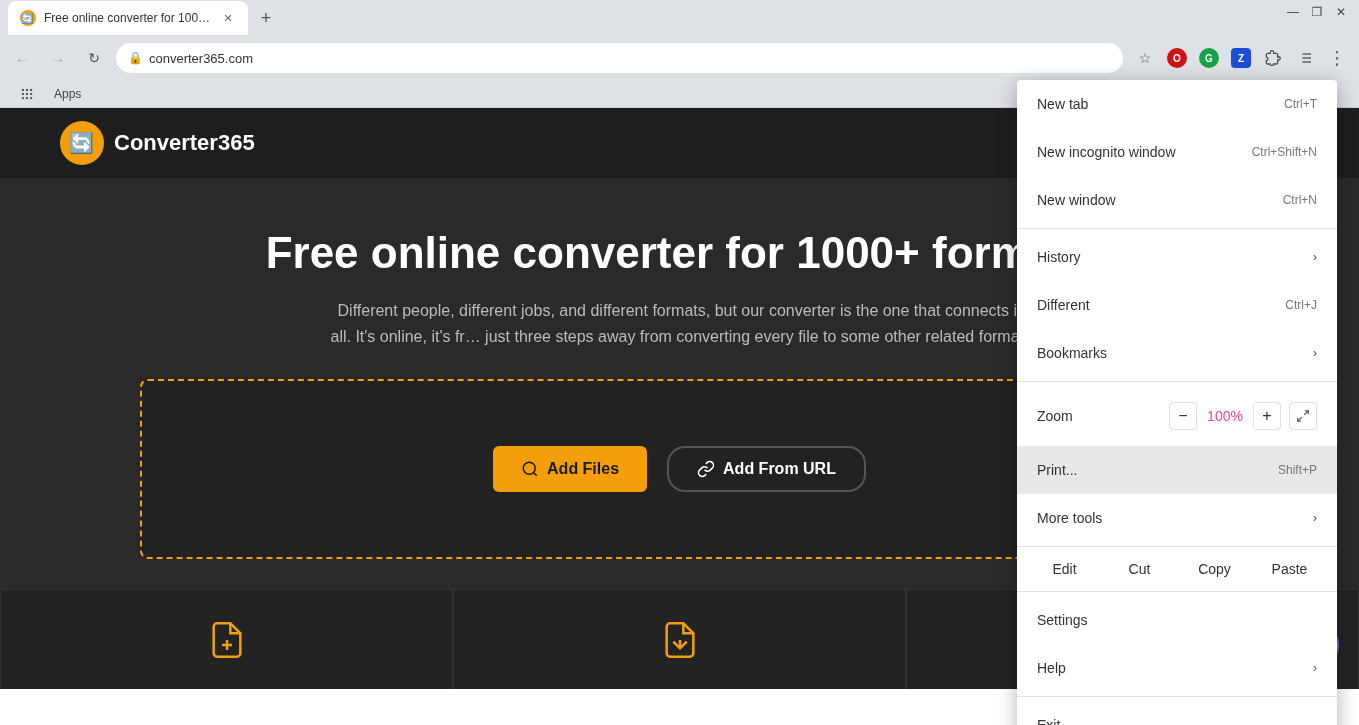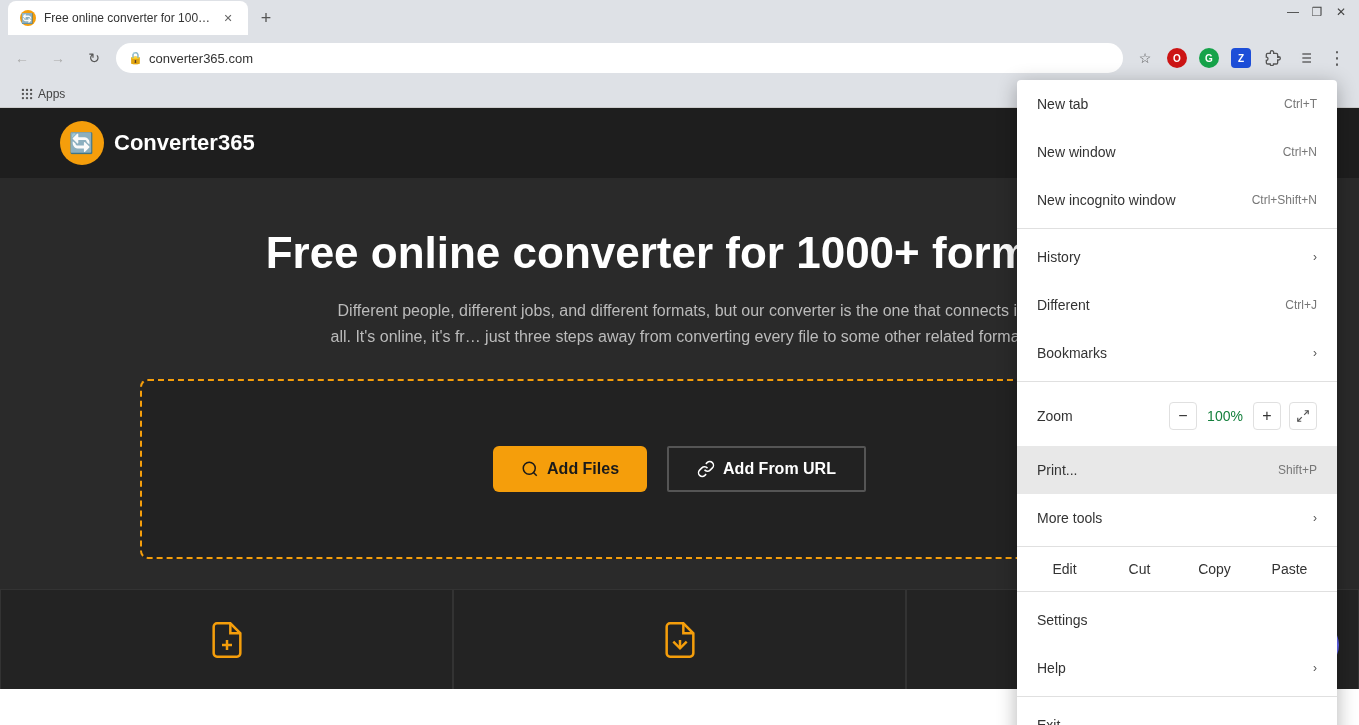--- a/index.html
+++ b/index.html
@@ -19,21 +19,21 @@
     .nav-btn { width: 28px; height: 28px; border-radius: 50%; display: flex; align-items: center; justify-content: center; cursor: pointer; color: #555; font-size: 14px; }
     .nav-btn.disabled { color: #aaa; cursor: default; }
     .address-bar { flex: 1; background: #fff; border-radius: 20px; height: 30px; display: flex; align-items: center; padding: 0 12px; gap: 6px; font-size: 13px; color: #444; }
     .lock-icon { color: #555; font-size: 12px; }
     .address-text { flex: 1; font-size: 13px; color: #333; }
     .toolbar-icons { display: flex; align-items: center; gap: 4px; }
     .toolbar-icon-btn { width: 28px; height: 28px; border-radius: 50%; display: flex; align-items: center; justify-content: center; cursor: pointer; color: #555; font-size: 14px; }
 
     
     .bookmarks-bar { display: flex; align-items: center; background: #dee1e6; padding: 0 12px; height: 28px; gap: 4px; border-bottom: 1px solid #ccc; }
-    .bookmark-item { display: flex; align-items: center; gap: 4px; padding: 2px 8px; border-radius: 4px; cursor: pointer; font-size: 12px; color: #444; }
+    .bookmark-item { display: flex; align-items: center; gap: 20px; padding: 2px 8px; border-radius: 4px; cursor: pointer; font-size: 12px; color: #444; }
 
     
     .website { background: #1a1a1a; width: 100%; height: calc(725px - 144px); position: relative; overflow: hidden; }
 
     
     .site-nav { background: #1e1e1e; display: flex; align-items: center; padding: 0 60px; height: 70px; justify-content: space-between; }
     .logo { display: flex; align-items: center; gap: 10px; }
     .logo-icon { width: 44px; height: 44px; background: #f59e0b; border-radius: 50%; display: flex; align-items: center; justify-content: center; font-size: 20px; color: #1e1e1e; font-weight: bold; }
     .logo-text { color: #fff; font-size: 22px; font-weight: 600; }
     .nav-links { display: flex; align-items: center; gap: 28px; }
@@ -43,39 +43,39 @@
 
     
     .hero { background: #2a2a2a; padding: 50px 20px 30px; text-align: center; }
     .hero-title { color: #fff; font-size: 44px; font-weight: 800; margin-bottom: 20px; }
     .hero-subtitle { color: #bbb; font-size: 16px; max-width: 700px; margin: 0 auto 30px; line-height: 1.6; }
 
     
     .upload-area { margin: 0 120px; border: 2px dashed #f59e0b; border-radius: 8px; padding: 50px 20px; display: flex; flex-direction: column; align-items: center; justify-content: center; background: #222; min-height: 180px; }
     .upload-buttons { display: flex; gap: 20px; }
     .btn-add-files { background: #f59e0b; color: #1a1a1a; border: none; padding: 12px 28px; border-radius: 6px; font-size: 16px; font-weight: 600; cursor: pointer; display: flex; align-items: center; gap: 8px; }
-    .btn-add-url { background: transparent; color: #fff; border: 2px solid #555; padding: 12px 28px; border-radius: 2px; font-size: 16px; font-weight: 600; cursor: pointer; display: flex; align-items: center; gap: 8px; }
+    .btn-add-url { background: transparent; color: #fff; border: 2px solid #555; padding: 12px 28px; border-radius: 18px; font-size: 16px; font-weight: 600; cursor: pointer; display: flex; align-items: center; gap: 8px; }
 
     
     .cards-row { background: #1a1a1a; display: flex; gap: 0; }
     .card { flex: 1; background: #232323; border: 1px solid #333; padding: 30px 20px; display: flex; flex-direction: column; align-items: center; justify-content: center; min-height: 80px; }
     .card-icon { color: #f59e0b; font-size: 32px; margin-bottom: 8px; }
 
     
     .dropdown-menu { position: absolute; top: 80px; right: 22px; background: #fff; border-radius: 4px; box-shadow: 0 4px 20px rgba(0,0,0,0.3); width: 320px; z-index: 9999; overflow: hidden; }
     .menu-item { display: flex; align-items: center; justify-content: space-between; padding: 16px 20px; cursor: pointer; font-size: 14px; color: #333; min-height: 36px; }
     .menu-item.highlighted { background: #e8e8e8; }
     .menu-shortcut { color: #777; font-size: 12px; white-space: nowrap; }
     .menu-arrow { color: #555; font-size: 12px; }
     .menu-divider { height: 1px; background: #e0e0e0; margin: 4px 0; }
     .menu-section-edit { display: flex; align-items: flex-end; padding: 4px 12px; gap: 4px; }
     .edit-btn { flex: 1; padding: 6px 8px; border: none; background: transparent; cursor: pointer; font-size: 14px; color: #333; border-radius: 4px; text-align: center; }
     .zoom-control { display: flex; align-items: center; gap: 8px; }
     .zoom-btn { width: 28px; height: 28px; display: flex; align-items: center; justify-content: center; border: 1px solid #e0e0e0; border-radius: 4px; cursor: pointer; font-size: 16px; color: #333; }
-    .zoom-value { font-size: 14px; color: #15803d; min-width: 40px; text-align: center; }
+    .zoom-value { font-size: 14px; color: #ec4899; min-width: 40px; text-align: center; }
     .zoom-fullscreen { width: 28px; height: 28px; display: flex; align-items: center; justify-content: center; border: 1px solid #e0e0e0; border-radius: 4px; cursor: pointer; }
   </style>
 </head>
 <body>
 
 <div class="browser-chrome">
 
   <div style="display:flex; align-items:center; background:#dee1e6; height:36px; padding:0 8px; position:relative;">
     <div class="tab-active">
       <div class="tab-favicon">
@@ -246,27 +246,27 @@
 </div>
 
 <div class="dropdown-menu">
 
   <div class="menu-item">
     <span>New tab</span>
     <span class="menu-shortcut">Ctrl+T</span>
   </div>
 
   <div class="menu-item">
+    <span>New incognito window</span>
+    <span class="menu-shortcut">Ctrl+Shift+N</span>
+  </div>
+
+  <div class="menu-item">
     <span>New window</span>
     <span class="menu-shortcut">Ctrl+N</span>
-  </div>
-
-  <div class="menu-item">
-    <span>New incognito window</span>
-    <span class="menu-shortcut">Ctrl+Shift+N</span>
   </div>
 
   <div class="menu-divider"></div>
 
   <div class="menu-item">
     <span>History</span>
     <span class="menu-arrow">›</span>
   </div>
 
   <div class="menu-item">

